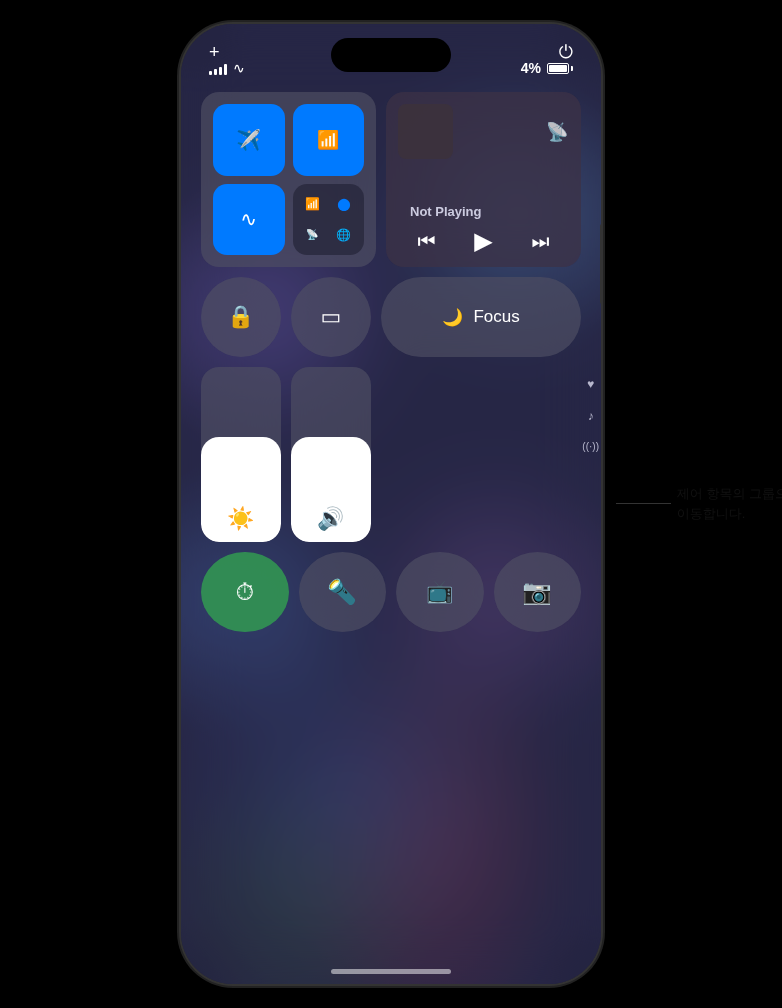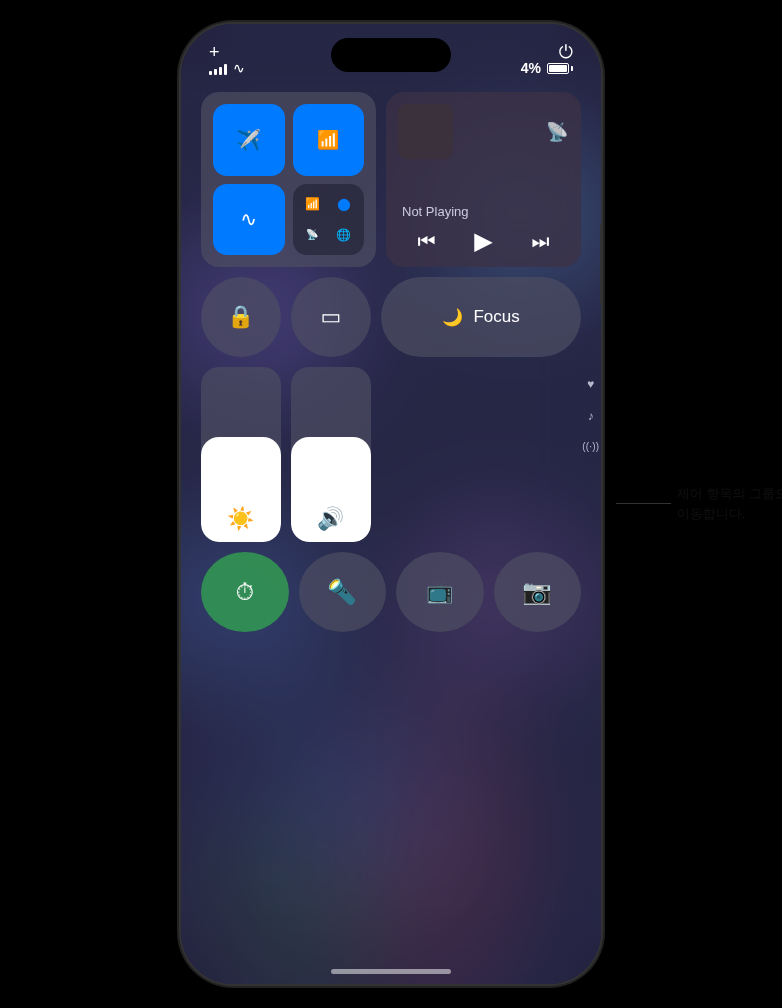--- a/index.html
+++ b/index.html
@@ -206,22 +206,22 @@
     .album-art {
       width: 55px;
       height: 55px;
       background: rgba(60,50,60,0.9);
       border-radius: 8px;
     }
 
     .not-playing-text {
       font-size: 13px;
       color: rgba(220,220,240,0.9);
-      font-weight: 400;
-      margin: auto 4px 8px;
+      font-weight: 700;
+      margin: auto 12px 8px;
     }
 
     .media-controls {
       display: flex;
       justify-content: space-around;
       align-items: center;
     }
 
     .media-btn {
       color: white;

